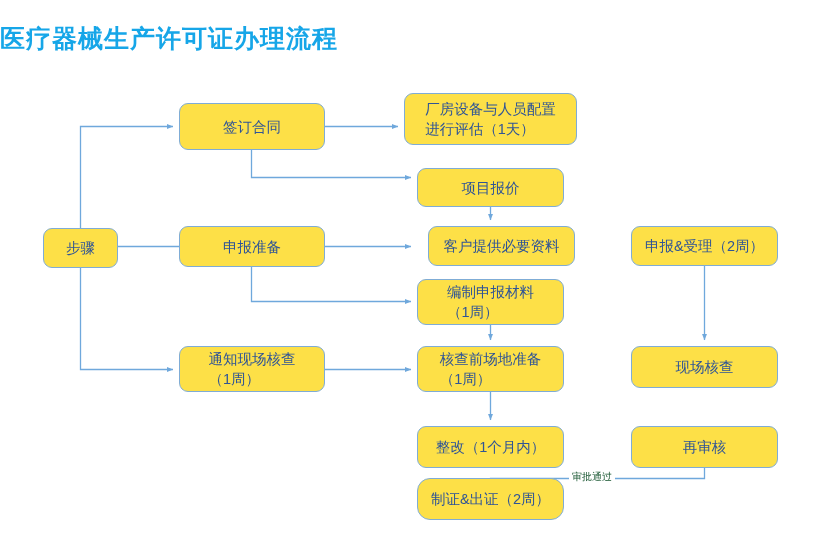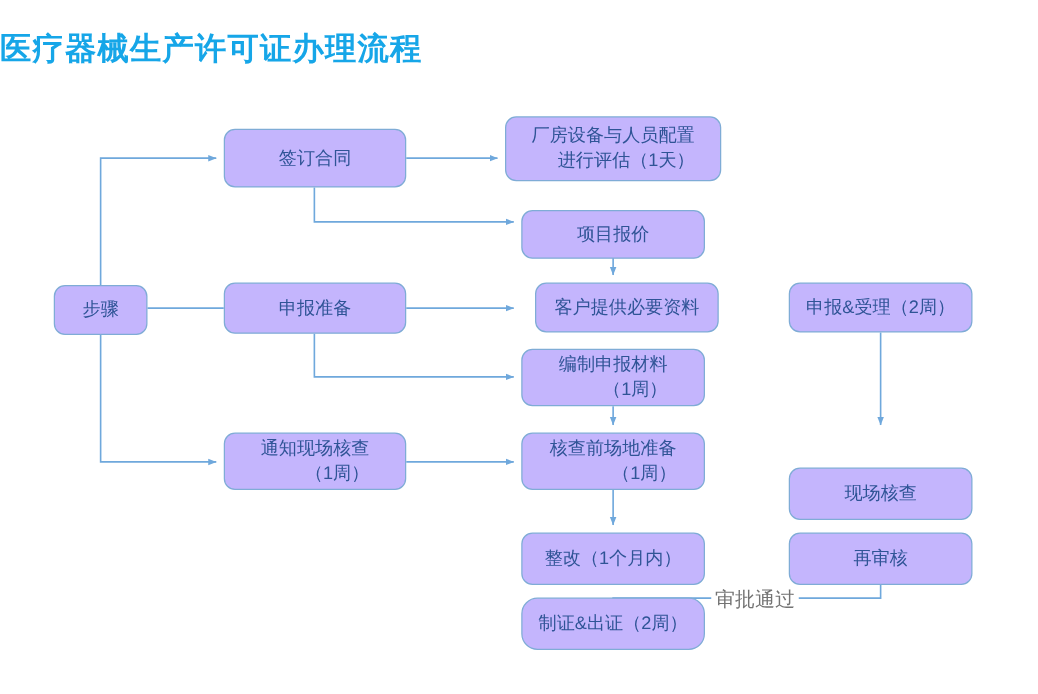--- a/index.html
+++ b/index.html
@@ -27,35 +27,35 @@
     font-weight: bold;
     color: #16A6E8;
     letter-spacing: 1px;
     white-space: nowrap;
   }
   .node {
     position: absolute;
     box-sizing: border-box;
     border: 1px solid #7FACD6;
     border-radius: 9px;
-    background: #c4b5fd;
+    background: #fde047;
     color: #2F5496;
     font-size: 14.5px;
     line-height: 20px;
     display: flex;
     align-items: center;
     justify-content: center;
-    text-align: right;
+    text-align: left;
     white-space: pre-line;
     z-index: 3;
   }
   .edge-label {
     position: absolute;
-    font-size: 16px;
-    color: #737373;
+    font-size: 10px;
+    color: #14532d;
     background: #ffffff;
     padding: 0 3px;
     white-space: nowrap;
     z-index: 4;
     text-align: right;
   }
   svg#wires {
     position: absolute;
     left: 0;
     top: 0;
@@ -131,19 +131,19 @@
 
   <div class="node" style="left:417px; top:346px; width:147px; height:46px;">核查前场地准备
 （1周）</div>
 
   <div class="node" style="left:417px; top:426px; width:147px; height:42px;">整改（1个月内）</div>
 
   <div class="node" style="left:417px; top:478px; width:147px; height:42px;border-radius:13px;">制证&amp;出证（2周）</div>
 
   <div class="node" style="left:631px; top:226px; width:147px; height:40px;">申报&amp;受理（2周）</div>
 
-  <div class="node" style="left:631px; top:346px; width:147px; height:42px;margin-top:28px;">现场核查</div>
+  <div class="node" style="left:631px; top:346px; width:147px; height:42px;">现场核查</div>
 
   <div class="node" style="left:631px; top:426px; width:147px; height:42px;">再审核</div>
 
   <div class="edge-label" style="left:569px; top:470px;">审批通过</div>
 
 </div>
 
 </body></html>

